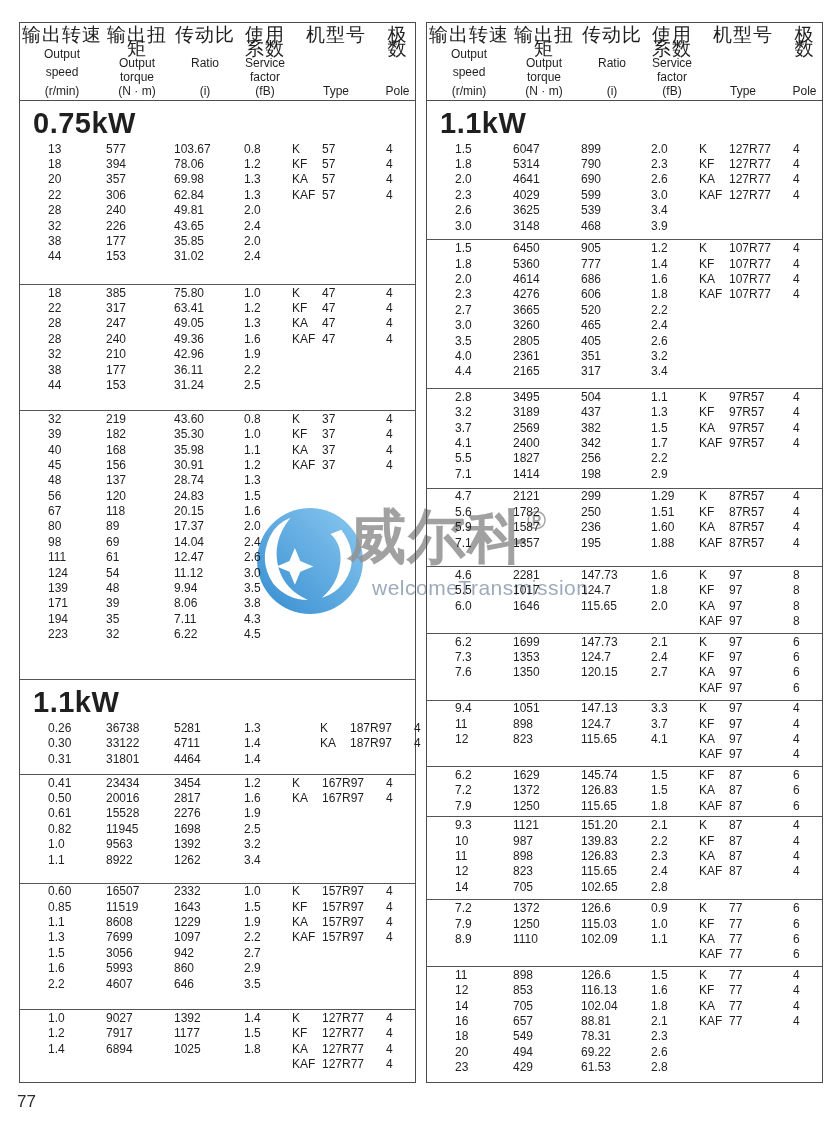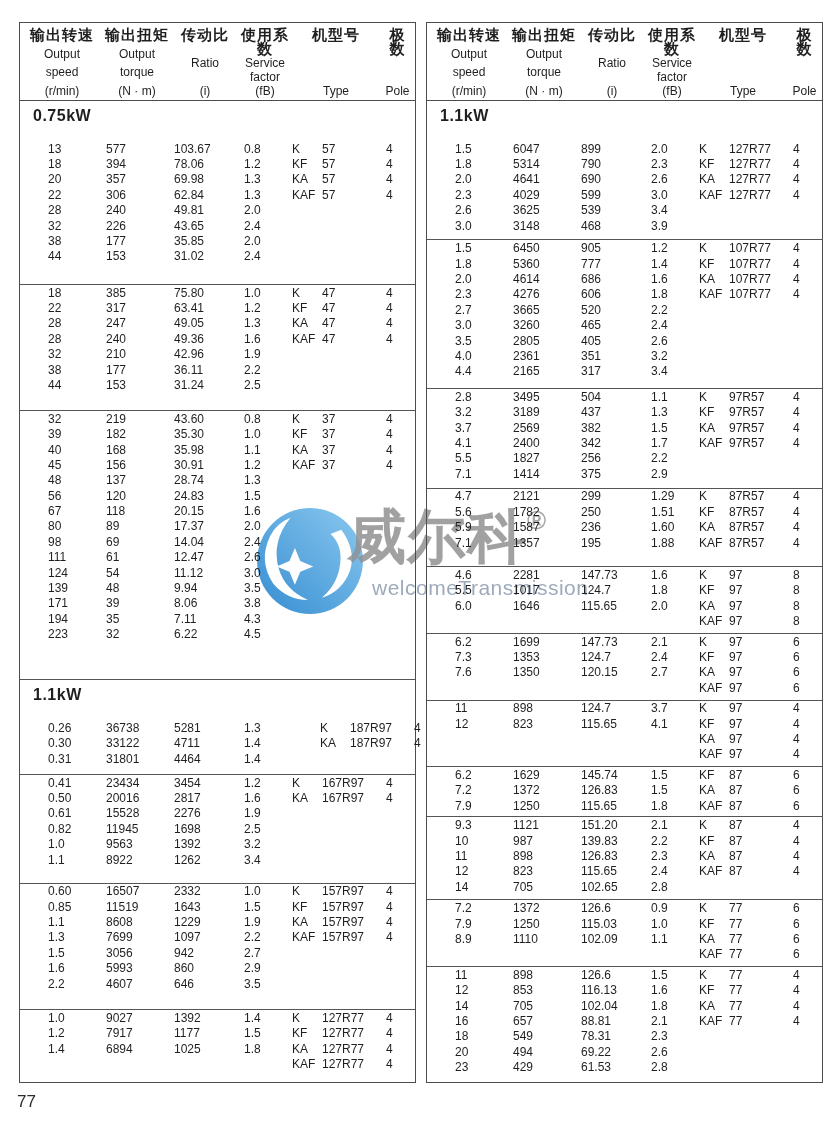--- a/index.html
+++ b/index.html
@@ -10,26 +10,26 @@
   .panel{position:absolute;top:22px;width:397px;height:1061px;border:1.5px solid #4d4d4d;
          box-sizing:border-box;display:flex;flex-direction:column;background:transparent;z-index:2;}
   #panel-left{left:19px;}
   #panel-right{left:426px;}
 
   .panel-header{height:78px;flex:0 0 78px;border-bottom:1.5px solid #4d4d4d;
                 display:grid;grid-template-columns:84px 66px 70px 50px 92px 31px;
                 padding:5px 0 5px 0;box-sizing:border-box;}
   .hcol{display:flex;flex-direction:column;justify-content:space-between;text-align:center;
         font-size:12px;line-height:14px;}
-  .hline-cn{font-size:15px;font-weight:bold;letter-spacing:1px;}
+  .hline-cn{font-size:19px;font-weight:normal;letter-spacing:1px;}
 
   .panel-body{flex:1 1 auto;display:flex;flex-direction:column;min-height:0;}
   .section{display:flex;flex-direction:column;min-height:0;}
   .section-divided{border-top:1.5px solid #555;}
-  .section-heading{flex:0 0 34px;font-size:16px;font-weight:bold;padding:6px 0 0 13px;
+  .section-heading{flex:0 0 34px;font-size:29px;font-weight:bold;padding:6px 0 0 13px;
                    letter-spacing:0.5px;}
   .block{display:flex;align-items:flex-start;min-height:0;}
   .block-divided{border-top:1.5px solid #555;}
   .data-col{width:272px;display:flex;flex-direction:column;flex:0 0 272px;}
   .drow{display:grid;grid-template-columns:58px 68px 70px 48px;padding-left:28px;
         height:15.4px;align-items:center;font-size:12px;}
   .type-col{display:flex;flex-direction:column;}
   .trow{display:grid;grid-template-columns:30px 64px 26px;height:15.4px;align-items:center;
         font-size:12px;}
 
@@ -755,21 +755,21 @@
               </div>
               <div class="drow">
                 <div class="dcell">5.5</div>
                 <div class="dcell">1827</div>
                 <div class="dcell">256</div>
                 <div class="dcell">2.2</div>
               </div>
               <div class="drow">
                 <div class="dcell">7.1</div>
                 <div class="dcell">1414</div>
-                <div class="dcell">375</div>
+                <div class="dcell">198</div>
                 <div class="dcell">2.9</div>
               </div>
             </div>
             <div class="type-col">
               <div class="trow">
                 <div class="tcell">K</div>
                 <div class="tcell">97R57</div>
                 <div class="tcell">4</div>
               </div>
               <div class="trow">
@@ -922,20 +922,26 @@
               </div>
               <div class="trow">
                 <div class="tcell">KAF</div>
                 <div class="tcell">97</div>
                 <div class="tcell">6</div>
               </div>
             </div>
           </div>
           <div class="block block-divided" style="flex-grow: 4;">
             <div class="data-col">
+              <div class="drow">
+                <div class="dcell">9.4</div>
+                <div class="dcell">1051</div>
+                <div class="dcell">147.13</div>
+                <div class="dcell">3.3</div>
+              </div>
               <div class="drow">
                 <div class="dcell">11</div>
                 <div class="dcell">898</div>
                 <div class="dcell">124.7</div>
                 <div class="dcell">3.7</div>
               </div>
               <div class="drow">
                 <div class="dcell">12</div>
                 <div class="dcell">823</div>
                 <div class="dcell">115.65</div>

